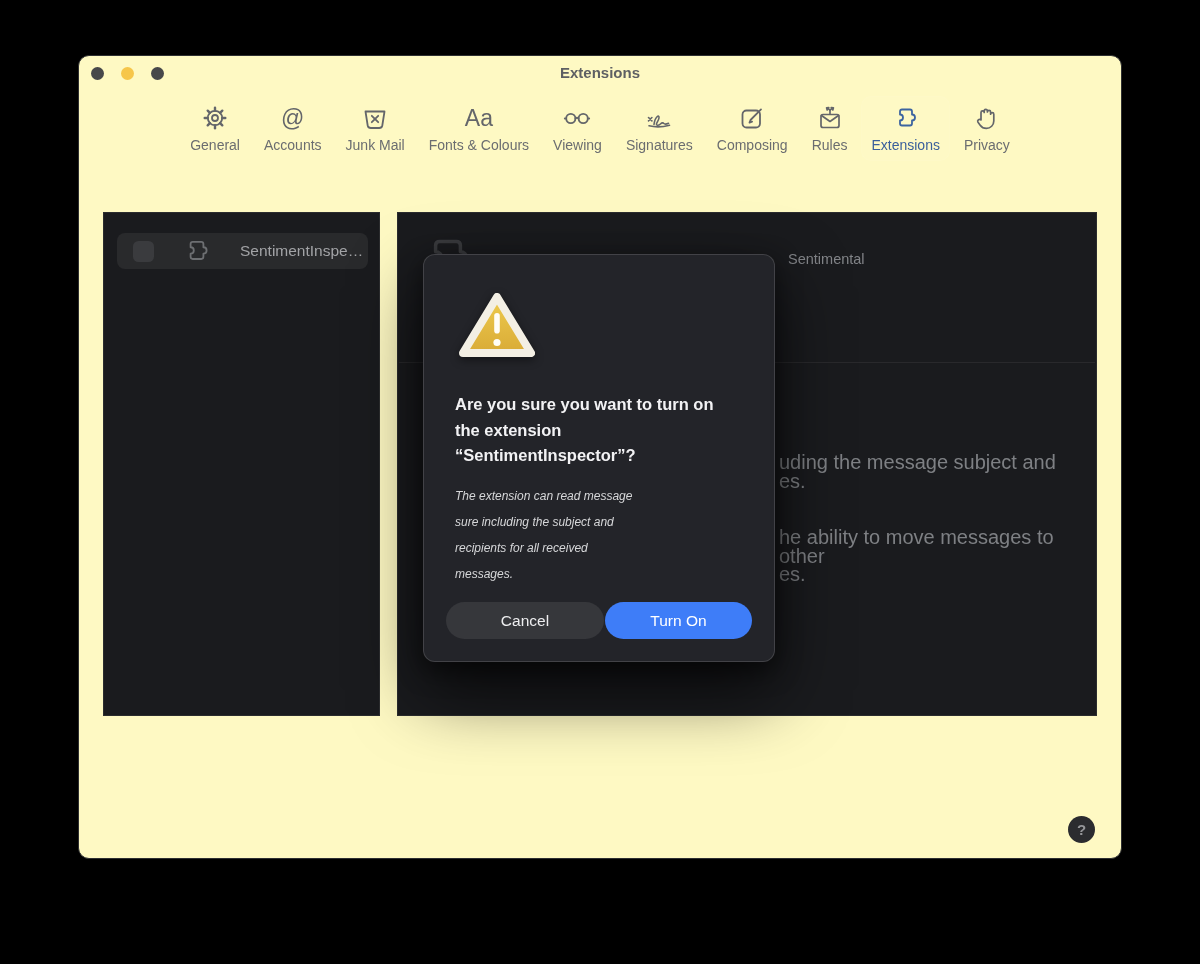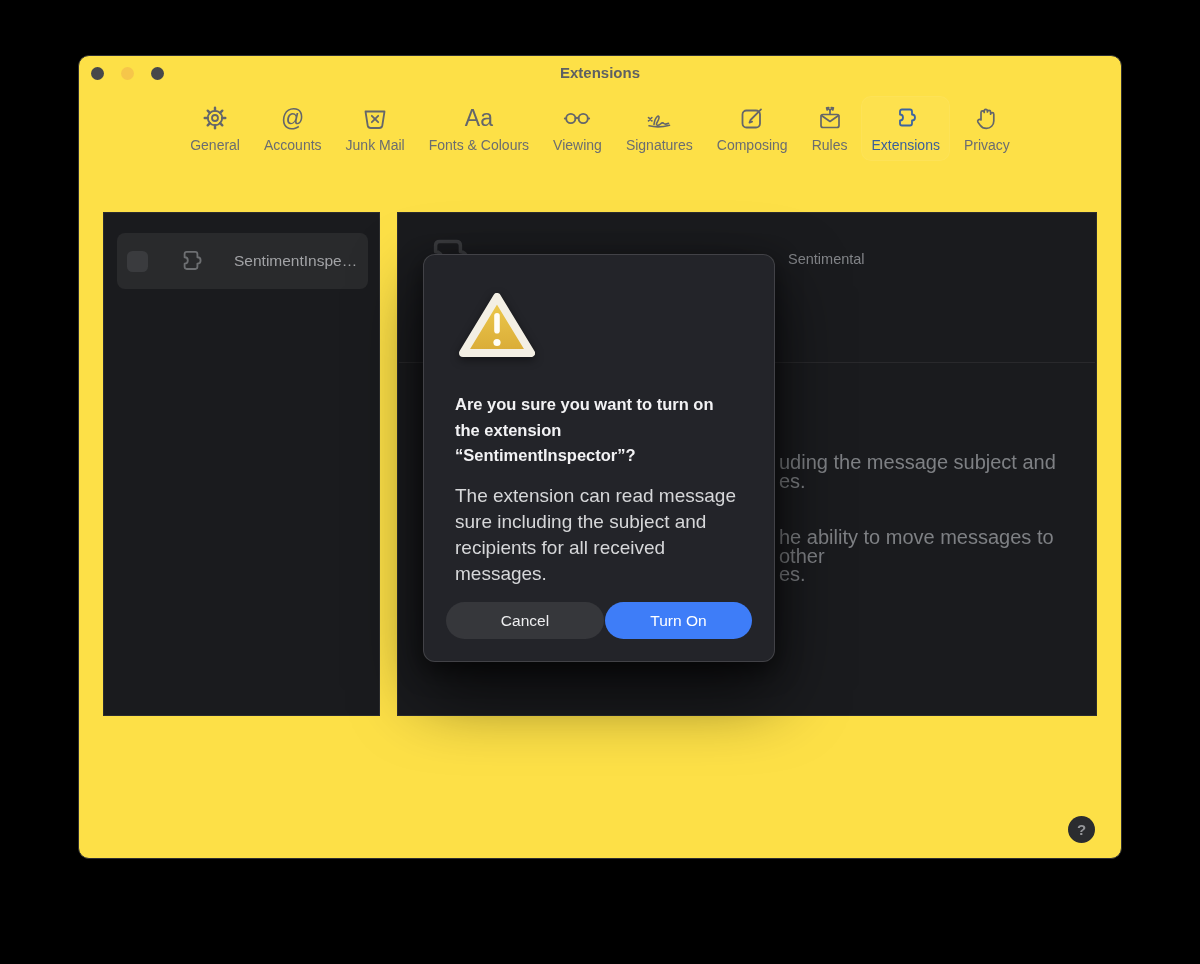--- a/index.html
+++ b/index.html
@@ -3,21 +3,21 @@
 <meta charset="utf-8">
 <style>
   html,body{margin:0;padding:0;}
   body{
     width:1200px;height:964px;background:#000;position:relative;overflow:hidden;
     font-family:"Liberation Sans",sans-serif;
     -webkit-font-smoothing:antialiased;
   }
   .window{
     position:absolute;left:78px;top:55px;width:1044px;height:804px;
-    background:#fde047;border:1px solid #2e2f31;border-radius:11px;box-sizing:border-box;
+    background:#fef9c3;border:1px solid #2e2f31;border-radius:11px;box-sizing:border-box;
   }
   
   .window-title{
     position:absolute;top:8px;left:0;right:0;text-align:center;
     font-size:15px;font-weight:bold;color:#5e6063;
   }
   .lights{position:absolute;top:11px;left:12px;display:flex;gap:17px;}
   .light{width:13px;height:13px;border-radius:50%;background:#47484a;}
   .light.minimize{background:#f6c64a;}
   
@@ -37,44 +37,44 @@
     background:rgba(255,255,255,0.045);
     box-shadow:inset 0 0 0 1px rgba(255,255,255,0.05);
     color:#3c64a0;
   }
   .tb-item.selected .tb-label{color:#3a5f9b;}
   
   .panel{position:absolute;top:156px;background:#1a1b1e;border:1px solid #2b2c2e;box-sizing:border-box;}
   .panel.left{left:24px;width:277px;height:504px;}
   .panel.right{left:318px;width:700px;height:504px;}
   .ext-row{
-    position:absolute;left:13px;top:20px;width:251px;height:56px;
+    position:absolute;left:13px;top:20px;width:251px;height:36px;
     background:#292a2c;border-radius:8px;display:flex;align-items:center;
-    padding-left:10px;gap:27px;box-sizing:border-box;
+    padding-left:16px;gap:27px;box-sizing:border-box;
   }
   .checkbox{width:21px;height:21px;border-radius:5.5px;background:#3a3b3e;}
   .ext-row svg{stroke:#6d6f72;fill:none;}
   .ext-label{font-size:15.5px;color:#a2a3a6;white-space:nowrap;}
   .big-puzzle{position:absolute;left:19px;top:15px;}
   .big-puzzle svg{stroke:#3a3b3e;fill:none;}
   .partial-title{position:absolute;left:390px;top:38px;font-size:14.5px;color:#828488;}
   .detail-divider{position:absolute;left:1px;right:1px;top:149px;height:1px;background:#29292c;}
   .perm{position:absolute;left:381px;font-size:20px;line-height:18.5px;color:#7e8084;}
   .perm.p1{top:240px;}
   .perm.p2{top:315px;}
   
   .dialog{
     position:absolute;left:344px;top:198px;width:352px;height:408px;
     background:#232429;border-radius:12px;border:1px solid rgba(255,255,255,0.14);
     box-shadow:0 30px 70px rgba(0,0,0,0.65),0 8px 24px rgba(0,0,0,0.5);
     box-sizing:border-box;
   }
   .warn{position:absolute;left:30px;top:33px;filter:drop-shadow(0 3px 5px rgba(0,0,0,0.45));}
   .dlg-title{position:absolute;left:31px;top:137px;width:300px;font-size:16.5px;font-weight:bold;line-height:25.5px;color:#f2f2f4;}
-  .dlg-body{position:absolute;left:31px;top:228px;width:300px;font-size:19px;line-height:26px;color:#d6d7d9;}
+  .dlg-body{position:absolute;left:31px;top:228px;width:300px;font-size:12px;line-height:26px;color:#d6d7d9;font-style:italic;}
   .dlg-buttons{position:absolute;left:22px;right:22px;bottom:22px;display:flex;gap:1px;height:37px;}
   .btn{
     border:none;border-radius:18.5px;font-size:15.5px;font-weight:500;
     font-family:"Liberation Sans",sans-serif;
     display:flex;align-items:center;justify-content:center;cursor:default;
   }
   .btn.cancel{flex:1.08;background:#36373b;color:#ededef;}
   .btn.confirm{flex:1;background:#3e7df8;color:#fff;}
   
   .help{

